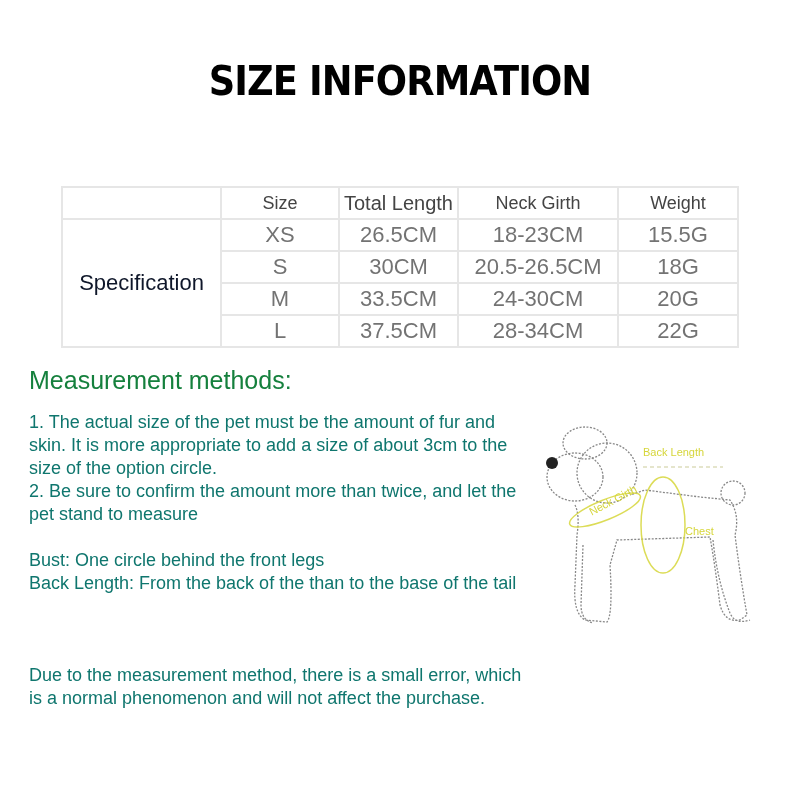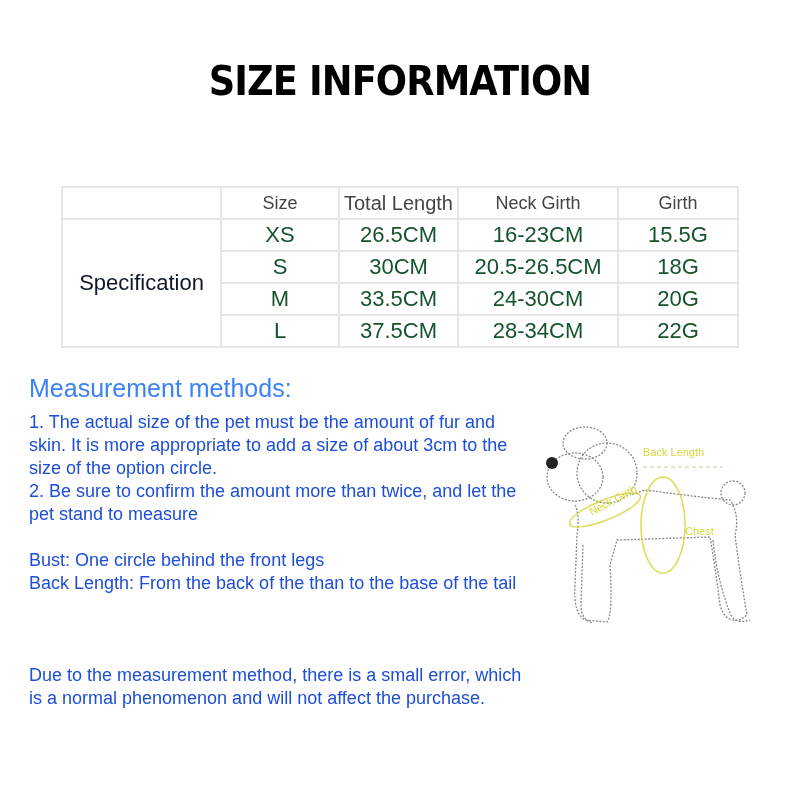--- a/index.html
+++ b/index.html
@@ -11,27 +11,27 @@
   }
   .spec-table {
     position:absolute; left:61px; top:186px; width:676px; height:160px;
     border-collapse:collapse; table-layout:fixed;
   }
   .spec-table td, .spec-table th {
     border:2px solid #e6e6e6; text-align:center; font-weight:normal; padding:0; color:#333;
   }
   .spec-table th { height:30px; font-size:18px; color:#444;margin-top:19px; }
   .spec-table th.small { font-size:20px; }
-  .spec-table td { height:30px; font-size:22px; color:#14532d; }
+  .spec-table td { height:30px; font-size:22px; color:#737373; }
   .spec-table td.spec-label { font-size:22px; color:#0f172a; }
   .section-heading {
-    position:absolute; left:29px; top:374px; font-size:25px; color:#3b82f6;
+    position:absolute; left:29px; top:366px; font-size:25px; color:#15803d;
   }
   .text-block {
-    position:absolute; left:29px; font-size:18px; line-height:23px; color:#1d4ed8; width:500px;
+    position:absolute; left:29px; font-size:18px; line-height:23px; color:#0f766e; width:500px;
   }
   .text-block p { margin:0; }
   .dog { position:absolute; left:535px; top:415px; width:225px; height:225px; }
   .dog-label { position:absolute; font-size:11px; color:#d6d63a; }
 </style>
 </head>
 <body>
 
 <div class="title">SIZE INFORMATION</div>
 
@@ -42,27 +42,27 @@
       <col style="width:119px">
       <col style="width:160px">
       <col style="width:120px">
   </colgroup>
   <tbody>
       <tr>
     <th></th>
     <th>Size</th>
     <th class="small">Total Length</th>
     <th>Neck Girth</th>
-    <th>Girth</th>
+    <th>Weight</th>
   </tr>
   <tr>
     <td class="spec-label" rowspan="4">Specification</td>
     <td>XS</td>
     <td>26.5CM</td>
-    <td>16-23CM</td>
+    <td>18-23CM</td>
     <td>15.5G</td>
   </tr>
   <tr>
     <td>S</td>
     <td>30CM</td>
     <td>20.5-26.5CM</td>
     <td>18G</td>
   </tr>
   <tr>
     <td>M</td>

